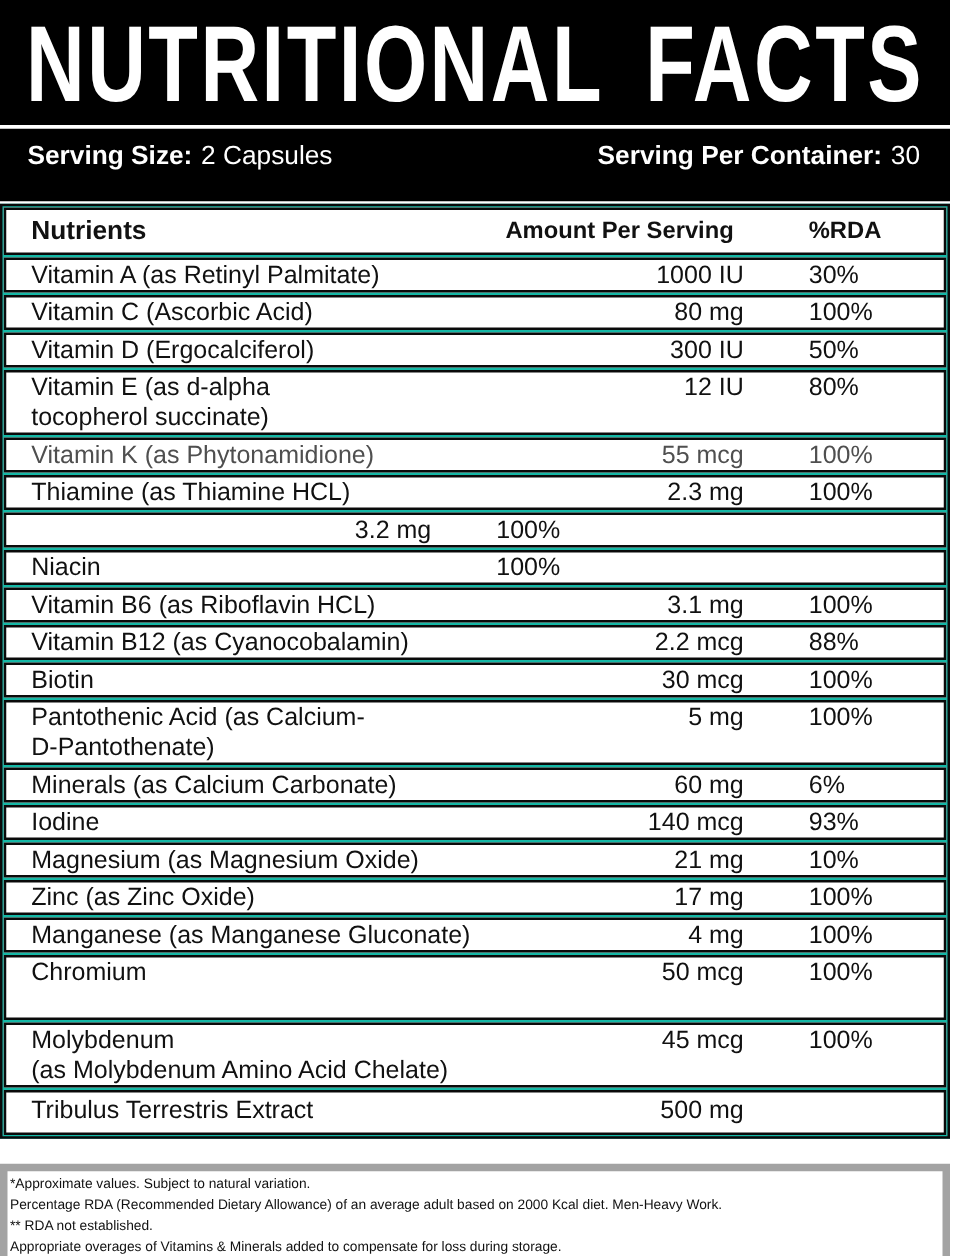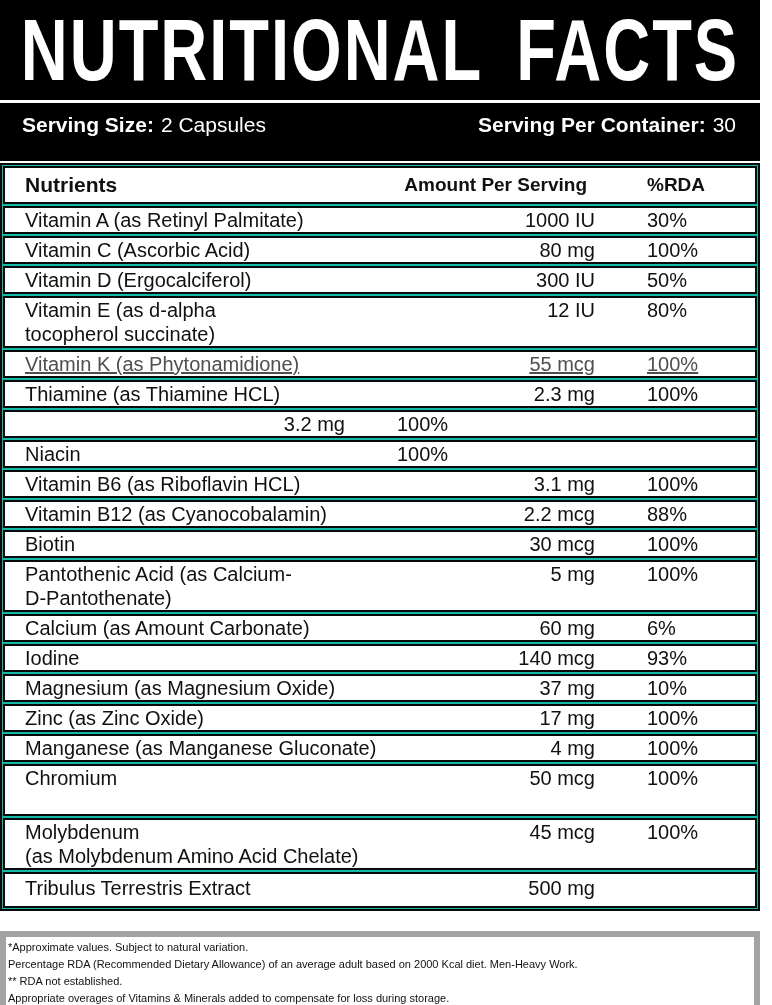--- a/index.html
+++ b/index.html
@@ -55,21 +55,21 @@
   .cell{font-size:20px;line-height:24px;}
   .cell.name{padding-left:20px;white-space:pre-line;}
   .cell.amount{text-align:right;padding-right:52px;}
   .cell.rda{text-align:left;}
 
   .row.head{padding:5px 0;}
   .row.head .name{font-weight:bold;font-size:21px;}
   .row.head .amount{font-weight:bold;font-size:19px;padding-right:60px;}
   .row.head .rda{font-weight:bold;font-size:19px;}
 
-  .row.muted .cell{color:#4f4f4f;text-decoration:underline;}
+  .row.muted .cell{color:#4f4f4f;}
   .row.tall{min-height:48px;}
   .row.last{min-height:28px;padding:2px 0;}
 
   
   .notes{
     margin-top:20px;
     border:6px solid #a3a3a3;
     padding:2px 4px 2px 2px;
     font-size:11px;line-height:17px;
   }
@@ -144,30 +144,30 @@
         </div><div class="row">
           <span class="cell name">Biotin</span>
           <span class="cell amount">30 mcg</span>
           <span class="cell rda">100%</span>
         </div><div class="row">
           <span class="cell name">Pantothenic Acid (as Calcium-
 D-Pantothenate)</span>
           <span class="cell amount">5 mg</span>
           <span class="cell rda">100%</span>
         </div><div class="row">
-          <span class="cell name">Calcium (as Amount Carbonate)</span>
+          <span class="cell name">Minerals (as Calcium Carbonate)</span>
           <span class="cell amount">60 mg</span>
           <span class="cell rda">6%</span>
         </div><div class="row">
           <span class="cell name">Iodine</span>
           <span class="cell amount">140 mcg</span>
           <span class="cell rda">93%</span>
         </div><div class="row">
           <span class="cell name">Magnesium (as Magnesium Oxide)</span>
-          <span class="cell amount">37 mg</span>
+          <span class="cell amount">21 mg</span>
           <span class="cell rda">10%</span>
         </div><div class="row">
           <span class="cell name">Zinc (as Zinc Oxide)</span>
           <span class="cell amount">17 mg</span>
           <span class="cell rda">100%</span>
         </div><div class="row">
           <span class="cell name">Manganese (as Manganese Gluconate)</span>
           <span class="cell amount">4 mg</span>
           <span class="cell rda">100%</span>
         </div><div class="row tall">

